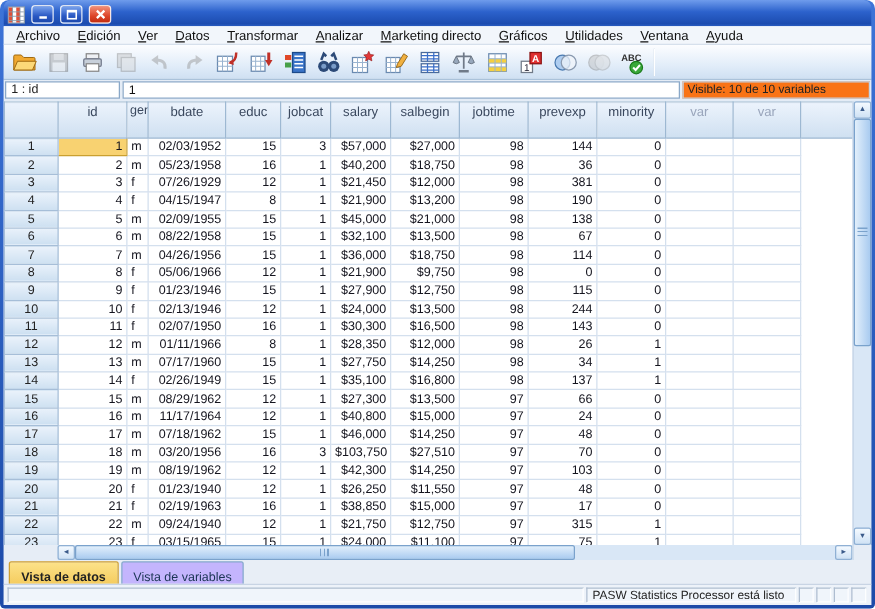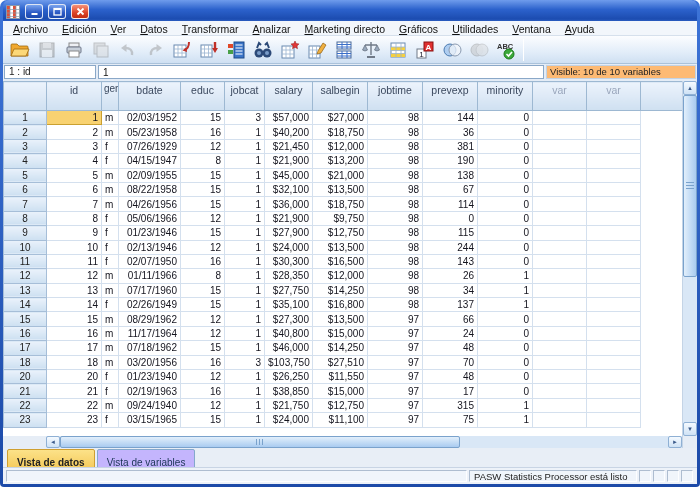--- a/index.html
+++ b/index.html
@@ -35,21 +35,21 @@
   .tbtn svg { width:20px; height:20px; display:block; }
   .tbtn.disabled { filter:grayscale(1); opacity:.45; }
   .ticon { display:flex; }
   .tb-divider { width:1px; height:22px; background:#aec2d8; border-right:1px solid #fff; margin:0 4px; }
 
   
   .cellref { height:17px; background:#e4ecf6; display:flex; align-items:stretch; padding:1px 1px 2px; }
   .refbox { width:92px; background:#fff; border:1px solid #8aa8c8; font-size:10px; padding:0 4px; color:#222; line-height:12px; }
   .valbox { flex:1; background:#fff; border:1px solid #8aa8c8; margin-left:2px; font-size:10px; padding:0 4px;
     font-family:"Liberation Sans",sans-serif; color:#111; }
-  .visbox { width:150px; margin-left:2px; background:#fdba74; border:1px solid #c2d2e4; font-size:9.5px;
+  .visbox { width:150px; margin-left:2px; background:#f97316; border:1px solid #c2d2e4; font-size:9.5px;
     padding:0 3px; color:#222; line-height:12px; white-space:nowrap; overflow:hidden; }
 
   
   .grid-section { height:367px; display:flex; }
   .left-col { width:679px; display:flex; flex-direction:column; }
   .table-viewport { height:355px; overflow:hidden; background:#fff; }
   table { border-collapse:collapse; table-layout:fixed; width:679px; font-size:10px; }
   th,td { overflow:hidden; white-space:nowrap; }
   thead th { height:29px; background:linear-gradient(180deg,#ecf3fc,#cfe0f1); border:1px solid #9db8d2;
     font-weight:normal; color:#3a485e; font-size:10.5px; vertical-align:top; padding-top:2px; text-align:center; }
@@ -635,20 +635,36 @@
                   <td class="r">$103,750</td>
                   <td class="r">$27,510</td>
                   <td class="r">97</td>
                   <td class="r">70</td>
                   <td class="r">0</td>
                   <td class="var-c"></td>
                   <td class="var-c"></td>
                   <td class="fill"></td>
                 </tr>
                 <tr>
+                  <th class="rownum">19</th>
+                  <td class="r">19</td>
+                  <td class="l">m</td>
+                  <td class="r">08/19/1962</td>
+                  <td class="r">12</td>
+                  <td class="r">1</td>
+                  <td class="r">$42,300</td>
+                  <td class="r">$14,250</td>
+                  <td class="r">97</td>
+                  <td class="r">103</td>
+                  <td class="r">0</td>
+                  <td class="var-c"></td>
+                  <td class="var-c"></td>
+                  <td class="fill"></td>
+                </tr>
+                <tr>
                   <th class="rownum">20</th>
                   <td class="r">20</td>
                   <td class="l">f</td>
                   <td class="r">01/23/1940</td>
                   <td class="r">12</td>
                   <td class="r">1</td>
                   <td class="r">$26,250</td>
                   <td class="r">$11,550</td>
                   <td class="r">97</td>
                   <td class="r">48</td>

